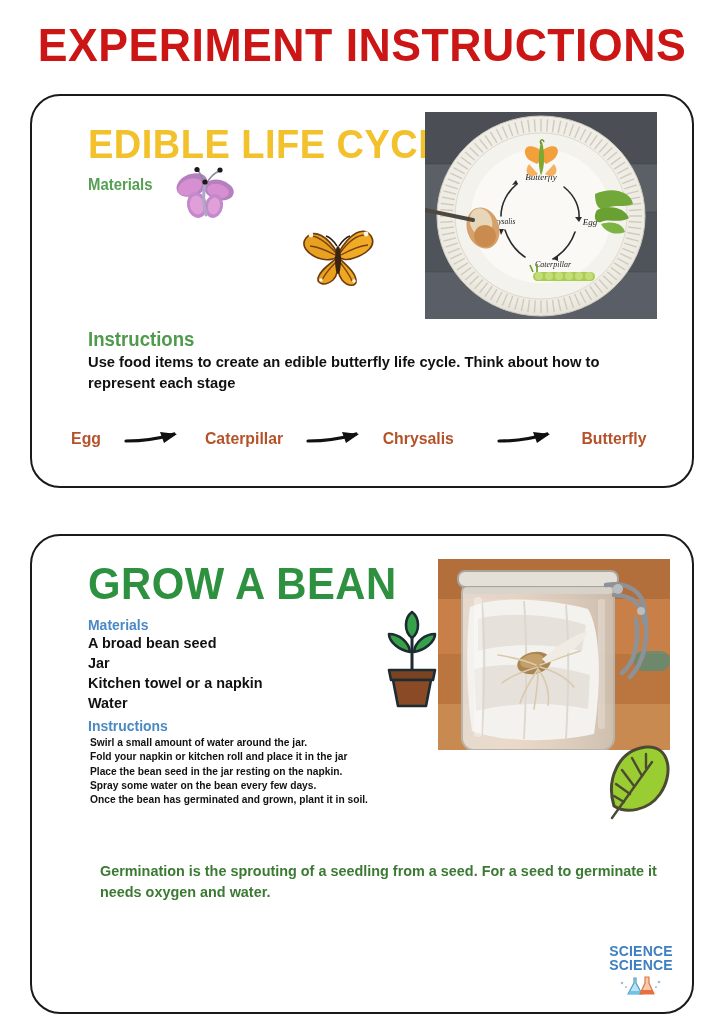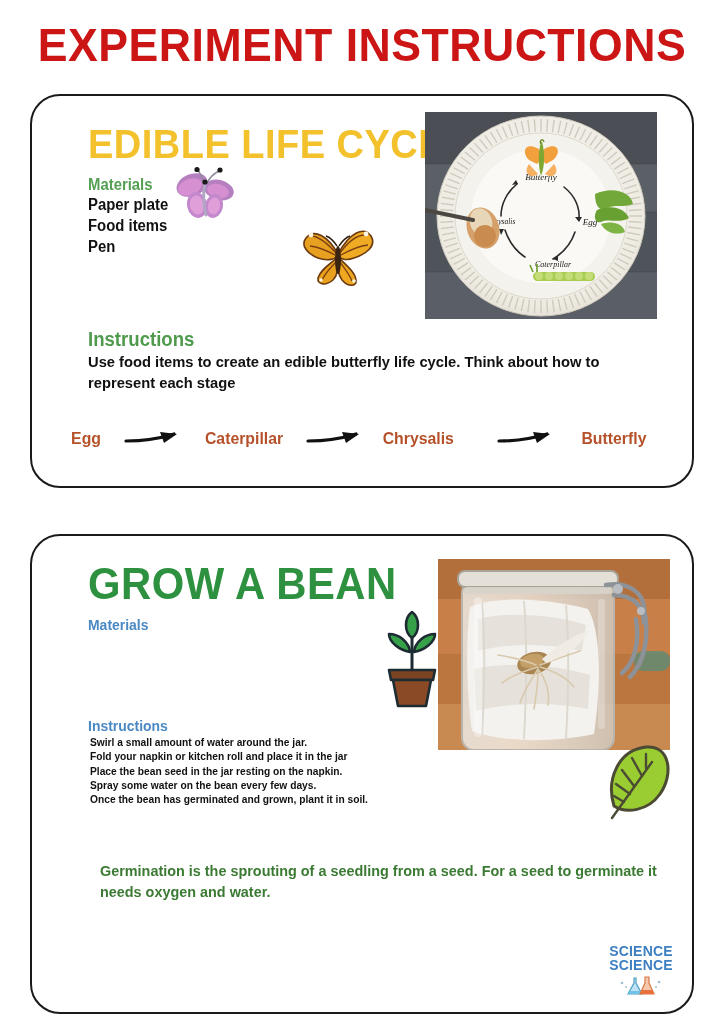--- a/index.html
+++ b/index.html
@@ -191,25 +191,20 @@
 <body>
 
 <div class="page-title">EXPERIMENT INSTRUCTIONS</div>
 
 <div class="card" id="card-edible">
 
   <div class="card-heading" id="heading-edible">EDIBLE LIFE CYCLE</div>
 
   <div class="section-label" id="edible-materials-label">Materials</div>
 
-  <div id="edible-materials-list">
-    <div class="body-line">Paper plate</div>
-    <div class="body-line">Food items</div>
-    <div class="body-line">Pen</div>
-  </div>
 
   <div class="section-label" id="edible-instructions-label">Instructions</div>
 
   <div id="edible-instructions-body">Use food items to create an edible butterfly life cycle. Think about how to represent each stage</div>
 
   <div id="lifecycle-row">
     <div class="stage-label">Egg</div>
     <div class="stage-arrow" style="margin:0 20px 0 22px;">
       <svg width="58" height="18" viewBox="0 0 58 18">
         <path d="M2 11 C 16 11, 34 9, 50 4" stroke="#111" stroke-width="3.2" fill="none" stroke-linecap="round"></path>
@@ -462,20 +457,26 @@
     </svg>
   </div>
 </div>
 
 <div class="card" id="card-bean">
 
   <div class="card-heading" id="heading-bean">GROW A BEAN</div>
 
   <div class="section-label" id="bean-materials-label">Materials</div>
 
+  <div id="bean-materials-list">
+    <div class="body-line">A broad bean seed</div>
+    <div class="body-line">Jar</div>
+    <div class="body-line">Kitchen towel or a napkin</div>
+    <div class="body-line">Water</div>
+  </div>
 
   <div class="section-label" id="bean-instructions-label">Instructions</div>
 
   <div id="bean-instructions-list">
     <div class="body-line">Swirl a small amount of water around the jar.</div>
     <div class="body-line">Fold your napkin or kitchen roll and place it in the jar</div>
     <div class="body-line">Place the bean seed in the jar resting on the napkin.</div>
     <div class="body-line">Spray some water on the bean every few days.</div>
     <div class="body-line">Once the bean has germinated and grown, plant it in soil.</div>
   </div>

